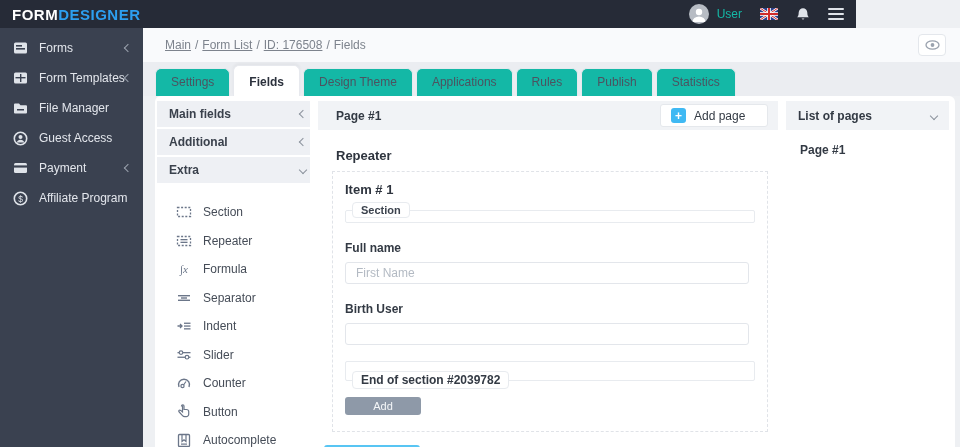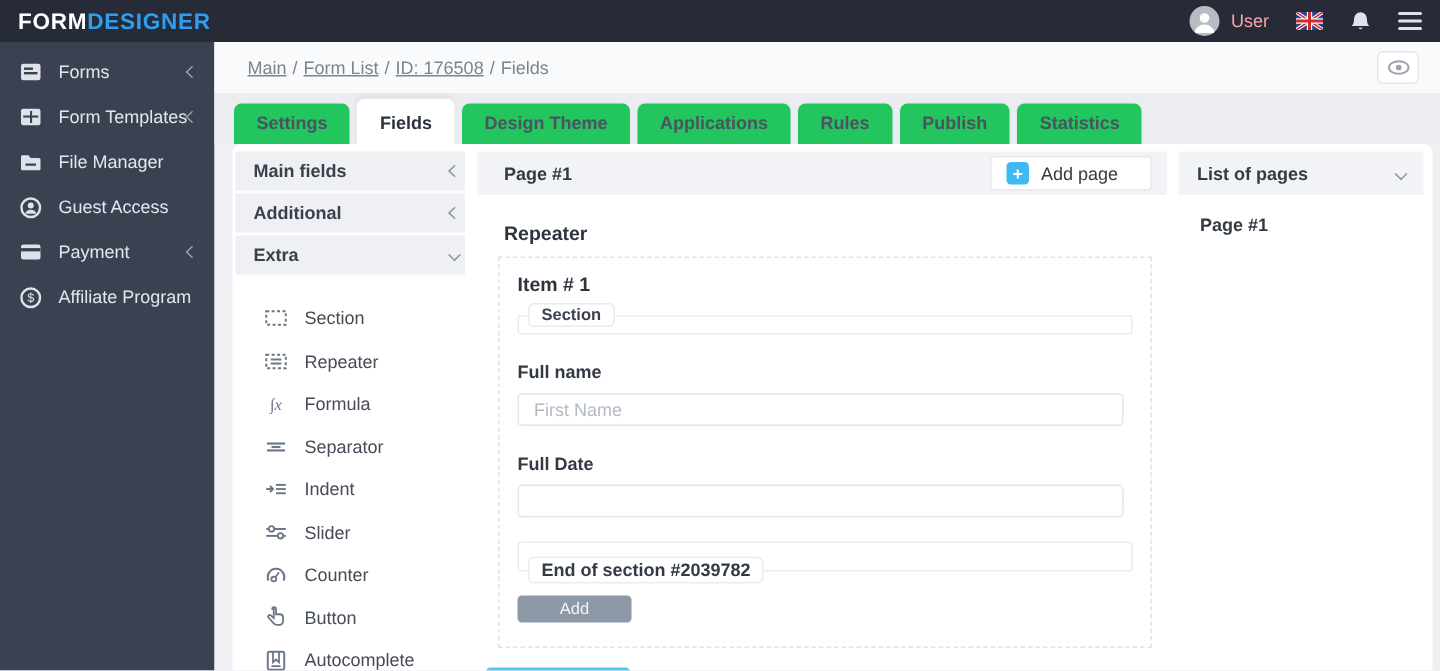--- a/index.html
+++ b/index.html
@@ -1,26 +1,26 @@
 <!DOCTYPE html>
 <html><head>
 <meta charset="utf-8">
 <style>
   * { margin:0; padding:0; box-sizing:border-box; }
   html,body { width:960px; height:447px; overflow:hidden; font-family:"Liberation Sans", sans-serif; background:#eef0f3; }
   .app { position:relative; width:960px; height:447px; }
 
   
-  .header { position:absolute; left:0; top:0; width:960px; height:28px; background:#262b37; display:flex; align-items:center; padding:0 12px; z-index:5; }
+  .header { position:absolute; left:0; top:0; width:856px; height:28px; background:#262b37; display:flex; align-items:center; padding:0 12px; z-index:5; }
   .logo { font-size:15px; font-weight:bold; letter-spacing:.5px; }
   .logo .p1 { color:#ffffff; }
   .logo .p2 { color:#2d9ff0; }
   .hright { margin-left:auto; display:flex; align-items:center; gap:18px; }
   .avatar { width:20px; height:20px; border-radius:50%; background:#b7bcc4; display:flex; align-items:center; justify-content:center; overflow:hidden; }
-  .user-label { color:#fca5a5; font-size:12px; margin-left:-10px; }
+  .user-label { color:#14b8a6; font-size:12px; margin-left:-10px; }
   .flag { width:18px; height:12px; border-radius:1px; overflow:hidden; }
   .burger { display:flex; flex-direction:column; gap:3px; cursor:pointer; }
   .burger span { display:block; width:16px; height:2px; background:#dfe3e9; border-radius:1px; }
 
   
   .sidebar { position:absolute; left:0; top:28px; width:143px; height:419px; background:#3a4150; }
   .side-item { display:flex; align-items:center; height:30px; padding:0 12px; cursor:pointer; }
   .side-item .lbl { color:#e3e6ec; font-size:12px; margin-left:11px; white-space:nowrap; }
   .side-icn { width:16px; height:16px; flex:0 0 16px; display:flex; align-items:center; justify-content:center; }
   .side-chev { margin-left:auto; }
@@ -37,21 +37,21 @@
   
   .main { position:absolute; left:143px; top:28px; width:817px; height:419px; background:#eef0f3; }
 
   .crumbbar { height:34px; background:#f9fafc; display:flex; align-items:center; padding:0 14px 0 22px; }
   .crumbs { font-size:12px; color:#7d838d; }
   .crumbs a { color:#7d838d; text-decoration:underline; cursor:pointer; }
   .crumbs .sep { margin:0 4px; text-decoration:none; }
   .eye-btn { margin-left:auto; width:28px; height:22px; background:#ffffff; border:1px solid #e4e7ec; border-radius:4px; display:flex; align-items:center; justify-content:center; cursor:pointer; }
 
   .tabstrip { height:34px; background:#ebedf1; display:flex; align-items:flex-end; padding-left:12px; }
-  .tab { background:#22c55e; border:1px solid #e7e9ee; border-bottom:none; border-radius:6px 6px 0 0; padding:6px 15px 7px 15px; font-size:12px; color:#4c5360; margin-right:3px; cursor:pointer; white-space:nowrap;font-weight:bold; }
+  .tab { background:#14b8a6; border:1px solid #e7e9ee; border-bottom:none; border-radius:6px 6px 0 0; padding:6px 15px 7px 15px; font-size:12px; color:#4c5360; margin-right:3px; cursor:pointer; white-space:nowrap; }
   .tab.active { background:#ffffff; font-weight:bold; color:#2c323d; padding-top:9px; box-shadow:0 -2px 3px rgba(0,0,0,0.04); position:relative; z-index:2; }
 
   .card { margin:0 5px 0 12px; height:351px; background:#ffffff; border-radius:6px 6px 0 0; display:flex; gap:8px; padding:5px 6px 0 2px; }
 
   
   .leftcol { width:153px; flex:0 0 153px; }
   .acc-row { height:26px; background:#eef0f4; display:flex; align-items:center; padding:0 4px 0 12px; margin-bottom:2px; cursor:pointer; }
   .acc-row .lbl { font-size:12px; font-weight:bold; color:#3a414c; }
   .acc-row .chev { margin-left:auto; }
   .ftype-list { padding:13px 0 0 18px; }
@@ -347,21 +347,21 @@
             <fieldset class="sect">
               <legend>Section</legend>
             </fieldset>
 
             <div class="fld">
               <div class="flabel">Full name</div>
               <input type="text" placeholder="First Name" style="">
             </div>
 
             <div class="fld">
-              <div class="flabel">Full Date</div>
+              <div class="flabel">Birth User</div>
               <input type="text" style="">
             </div>
 
             <div class="endsect">
               <span class="endlbl">End of section #2039782</span>
             </div>
 
             <button class="add-btn">Add</button>
           </div>
 

